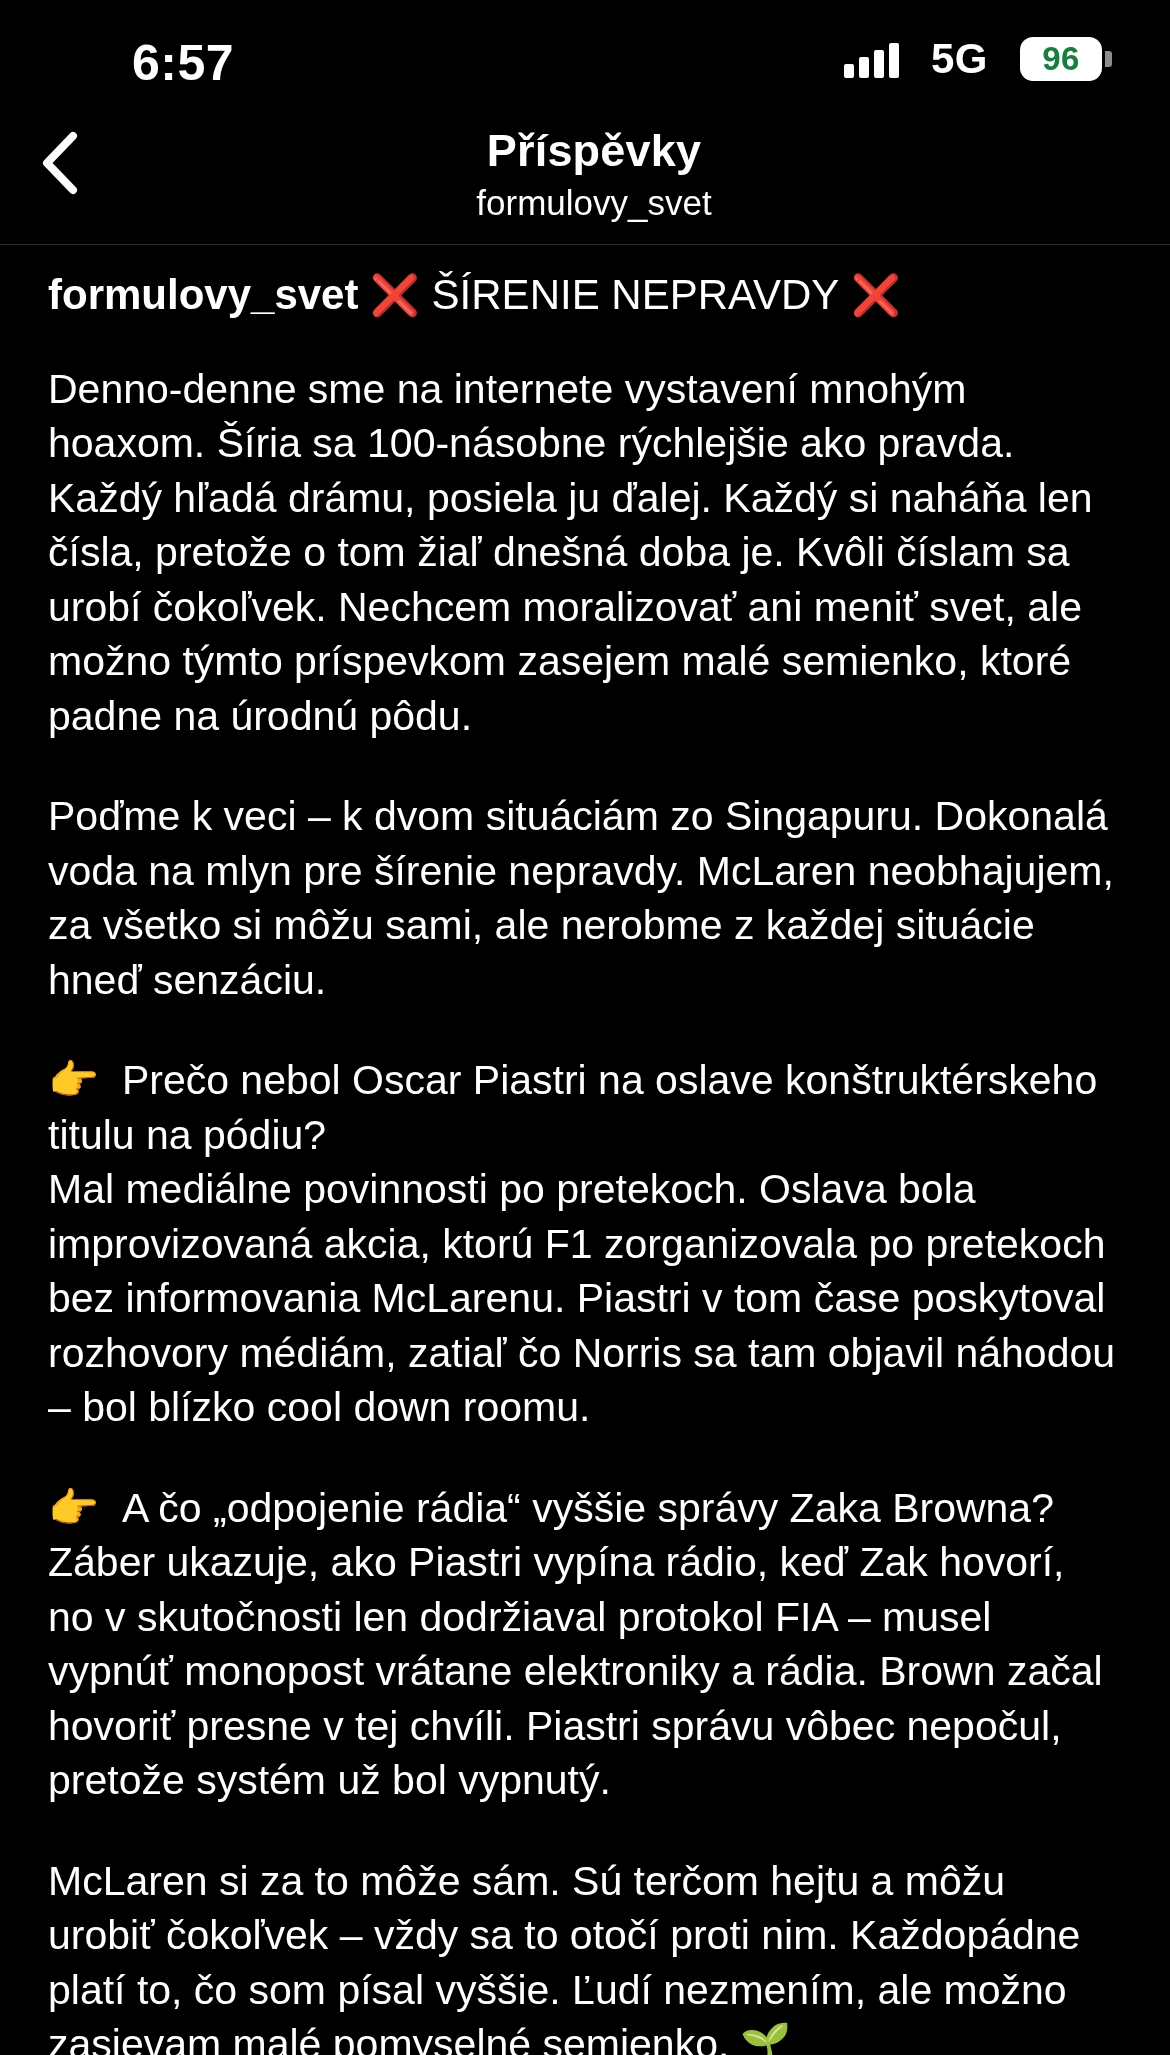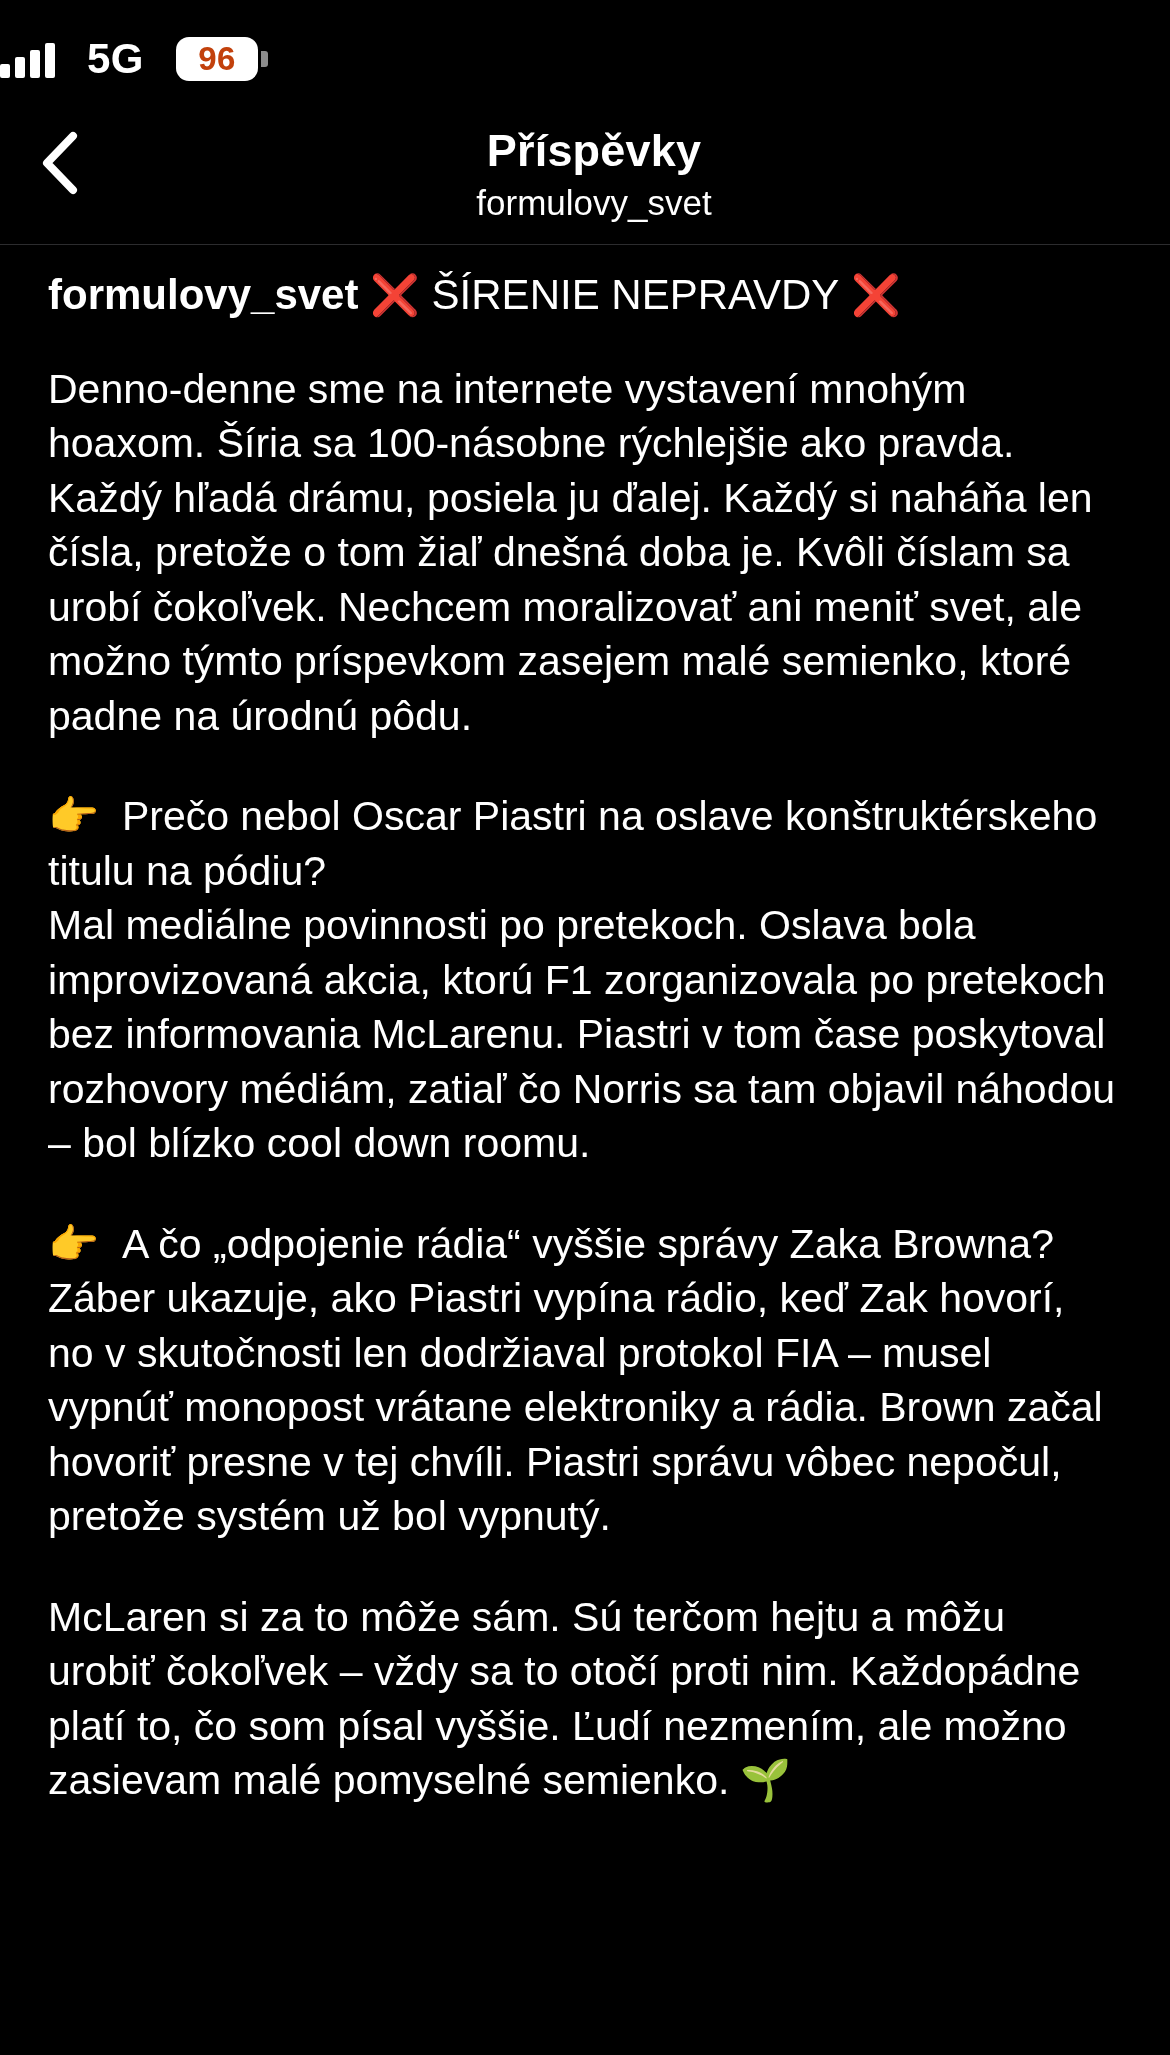--- a/index.html
+++ b/index.html
@@ -63,21 +63,21 @@
   }
   .battery {
     display: flex;
     align-items: center;
   }
   .battery-body {
     width: 82px;
     height: 44px;
     border-radius: 13px;
     background: #fff;
-    color: #c2410c;
+    color: #15803d;
     font-size: 33px;
     font-weight: 700;
     display: flex;
     align-items: center;
     justify-content: center;
     letter-spacing: 0.5px;
   }
   .battery-tip {
     width: 7px;
     height: 16px;
@@ -172,20 +172,21 @@
     color: #7ed97e;
   }
   .xmark { color: #e8392f; font-weight: 700; }
 </style>
 </head>
 <body>
 
 <div class="screen">
 
   <div class="statusbar">
+    <div class="status-time">6:57</div>
     <div class="status-right">
       <span class="signal">
         <i></i>
           <i></i>
           <i></i>
           <i></i>
       </span>
       <span class="network">5G</span>
       <span class="battery">
         <span class="battery-body">96</span>
@@ -215,20 +216,21 @@
       <span class="emoji xmark">❌</span>
       <span>&nbsp;</span>
       <span class="post-headline">ŠÍRENIE NEPRAVDY</span>
       <span>&nbsp;</span>
       <span class="emoji xmark">❌</span>
     </div>
 
     <div class="post-body">
 
       <p class="para">Denno-denne sme na internete vystavení mnohým hoaxom. Šíria sa 100-násobne rýchlejšie ako pravda. Každý hľadá drámu, posiela ju ďalej. Každý si naháňa len čísla, pretože o tom žiaľ dnešná doba je. Kvôli číslam sa urobí čokoľvek. Nechcem moralizovať ani meniť svet, ale možno týmto príspevkom zasejem malé semienko, ktoré padne na úrodnú pôdu.</p>
+      <p class="para">Poďme k veci – k dvom situáciám zo Singapuru. Dokonalá voda na mlyn pre šírenie nepravdy. McLaren neobhajujem, za všetko si môžu sami, ale nerobme z každej situácie hneď senzáciu.</p>
 
       <p class="para q">
         <span class="hand">👉</span>
         <span>&nbsp;</span><span>Prečo nebol Oscar Piastri na oslave konštruktérskeho titulu na pódiu?</span>
       </p>
       <p class="para a">Mal mediálne povinnosti po pretekoch. Oslava bola improvizovaná akcia, ktorú F1 zorganizovala po pretekoch bez informovania McLarenu. Piastri v tom čase poskytoval rozhovory médiám, zatiaľ čo Norris sa tam objavil náhodou – bol blízko cool down roomu.</p>
 
       <p class="para q">
         <span class="hand">👉</span>
         <span>&nbsp;</span><span>A čo „odpojenie rádia“ vyššie správy Zaka Browna?</span>

